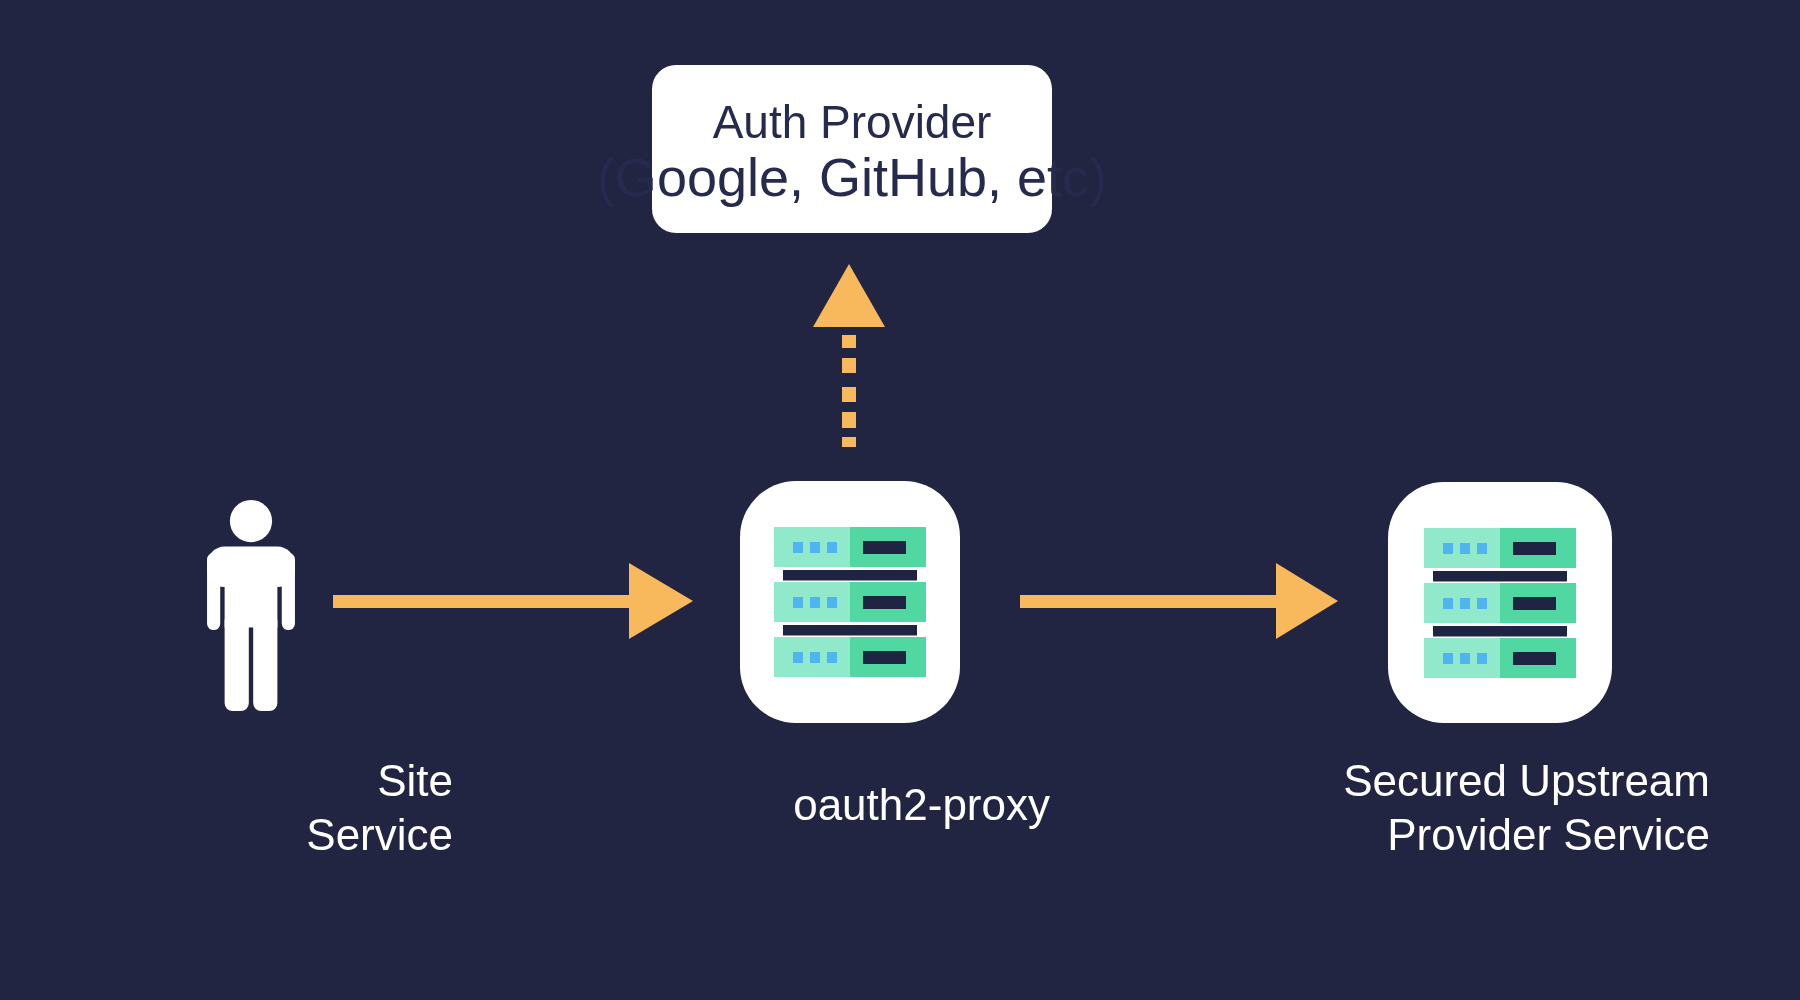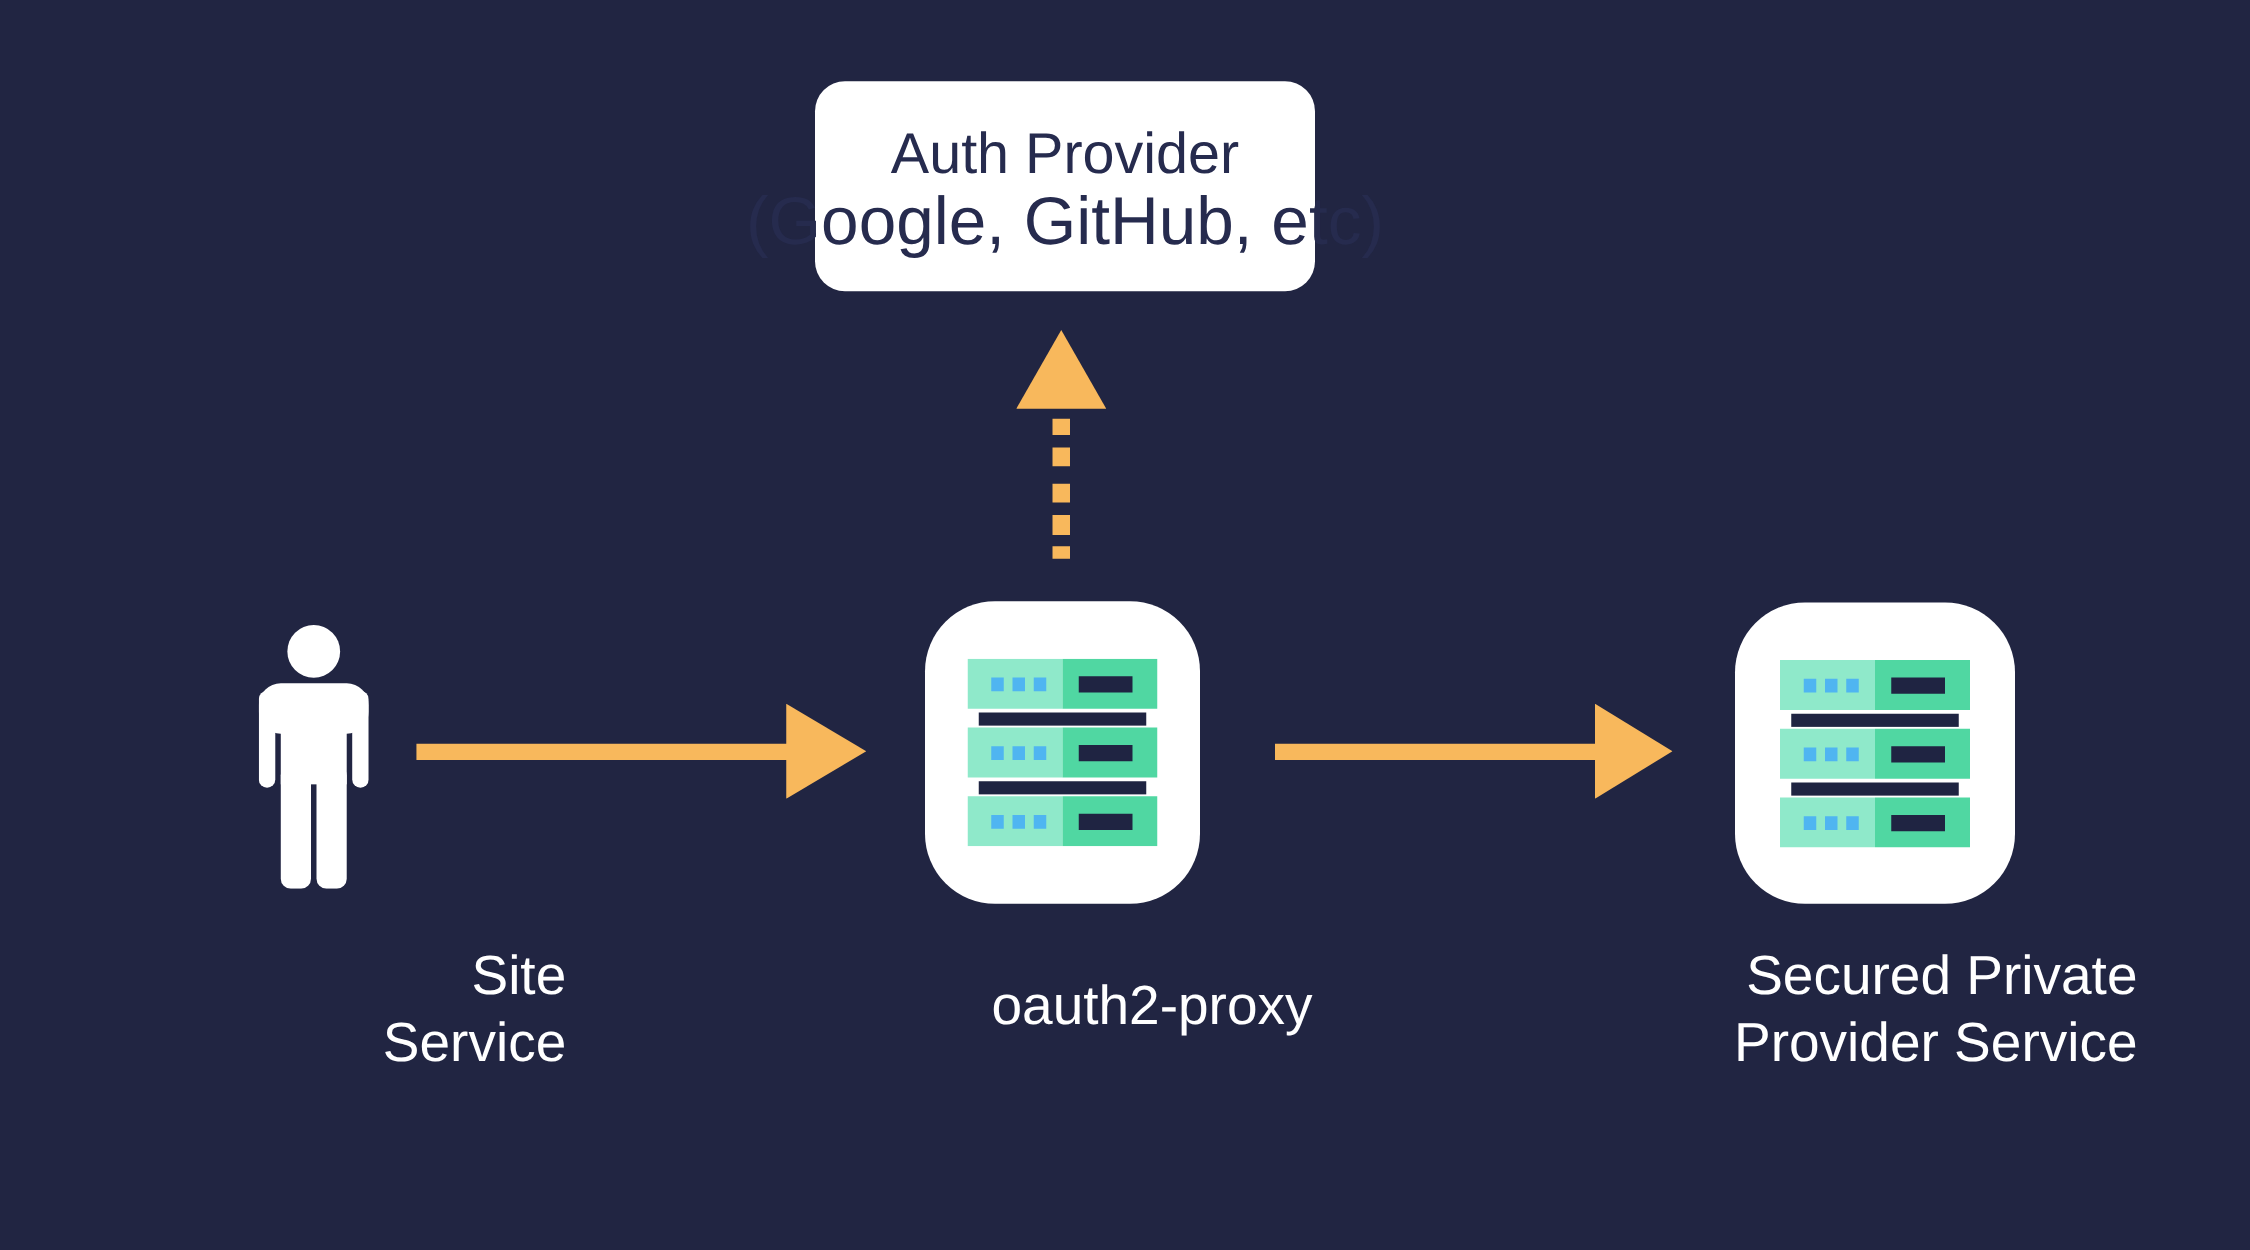--- a/index.html
+++ b/index.html
@@ -145,17 +145,17 @@
   <div class="node-label visitor-label">
     <div>Site</div>
     <div>Service</div>
   </div>
 
   <div class="node-label oauth2-label">
     <div>oauth2-proxy</div>
   </div>
 
   <div class="node-label upstream-label">
-    <div>Secured Private</div>
+    <div>Secured Upstream</div>
     <div>Provider Service</div>
   </div>
 
 </div>
 
 </body></html>

